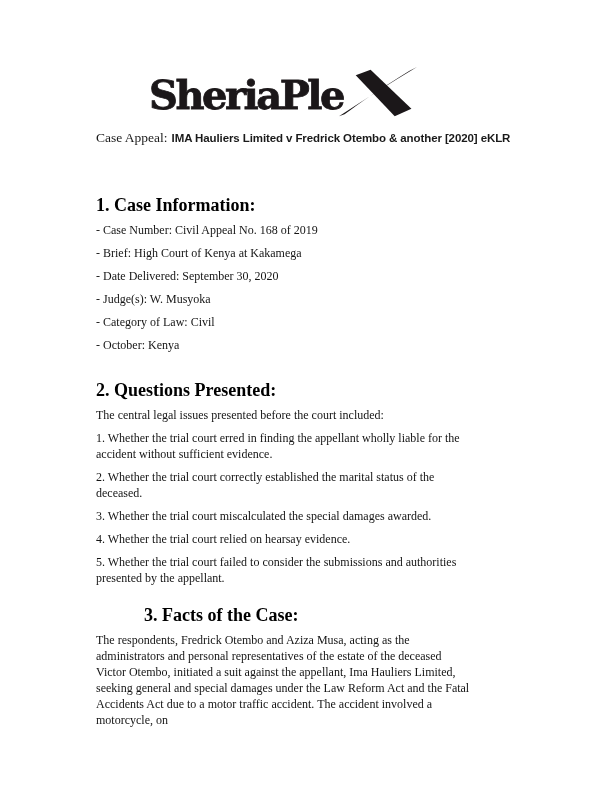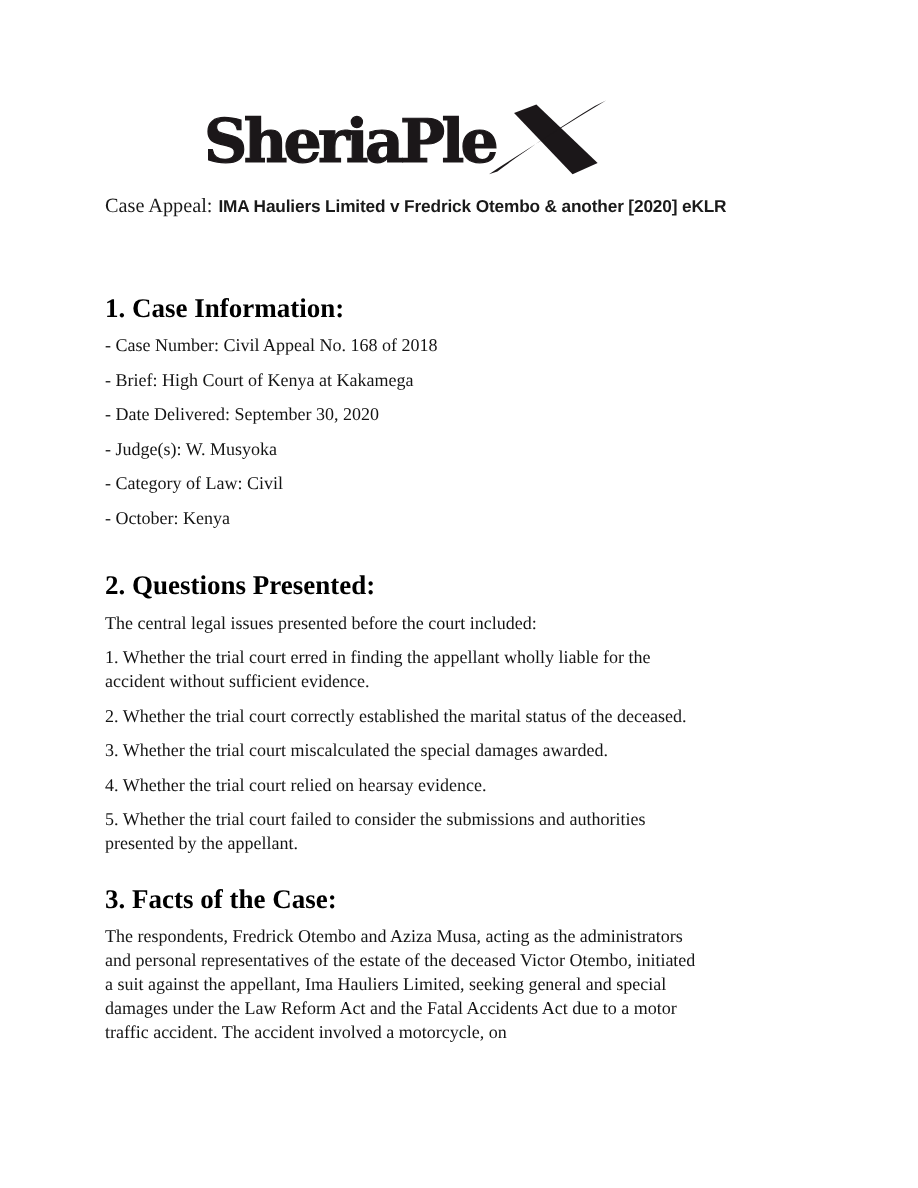--- a/index.html
+++ b/index.html
@@ -9,21 +9,21 @@
   }
   body {
     width: 612px;
     height: 792px;
     overflow: hidden;
   }
   .page {
     box-sizing: border-box;
     width: 536px;
     height: 792px;
-    padding: 70px 66px 0 70px;
+    padding: 70px 66px 0 96px;
     background: #ffffff;
     font-family: "Liberation Serif", serif;
     color: #141414;
   }
   
   .logo-row {
     display: flex;
     justify-content: center;
     align-items: center;
     height: 50px;
@@ -68,21 +68,21 @@
   }
   
   .section h2 {
     font-size: 18px;
     font-weight: bold;
     color: #000000;
     line-height: 16px;
     margin: 29px 0 9px 0;
   }
   .section.first h2 { margin-top: 51px; }
-  .section.third h2 { margin-top: 21px; }
+  .section.third h2 { margin-top: 21px; margin-left: 48px; }
   .section p {
     font-size: 12px;
     line-height: 16px;
     margin: 0 0 7px 0;
     text-align: left;
   }
 </style>
 </head>
 <body>
 
@@ -98,21 +98,21 @@
     </span>
   </div>
 
   <div class="subtitle">
     <span class="label">Case Appeal:</span>
     <span class="case-name">IMA Hauliers Limited v Fredrick Otembo &amp; another [2020] eKLR</span>
   </div>
 
   <div class="section first">
     <h2>1. Case Information:</h2>
-    <p>- Case Number: Civil Appeal No. 168 of 2018</p>
+    <p>- Case Number: Civil Appeal No. 168 of 2019</p>
     <p>- Brief: High Court of Kenya at Kakamega</p>
     <p>- Date Delivered: September 30, 2020</p>
     <p>- Judge(s): W. Musyoka</p>
     <p>- Category of Law: Civil</p>
     <p>- October: Kenya</p>
   </div>
 
   <div class="section second">
     <h2>2. Questions Presented:</h2>
     <p>The central legal issues presented before the court included:</p>

